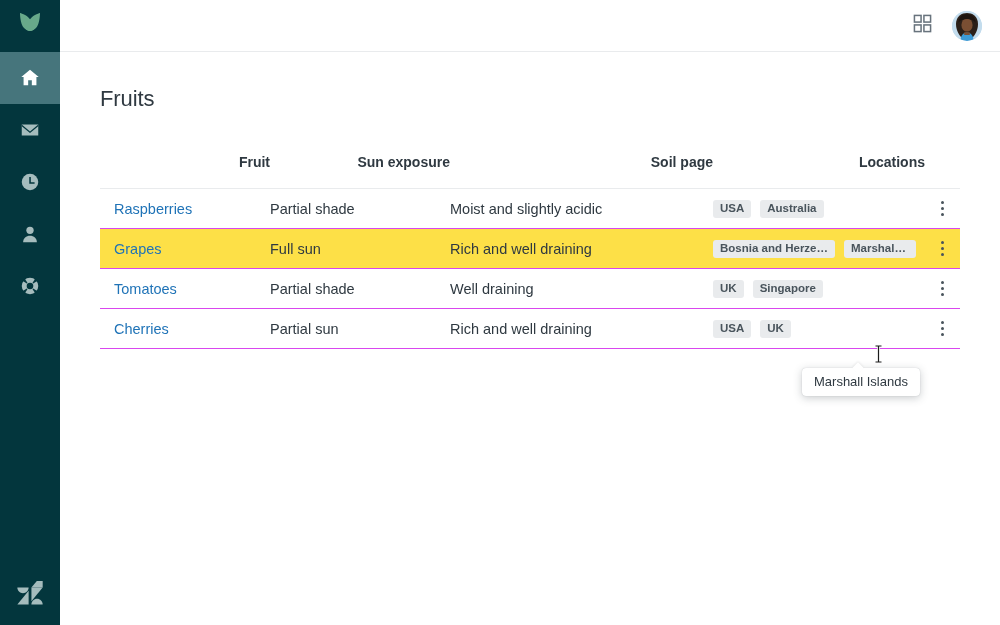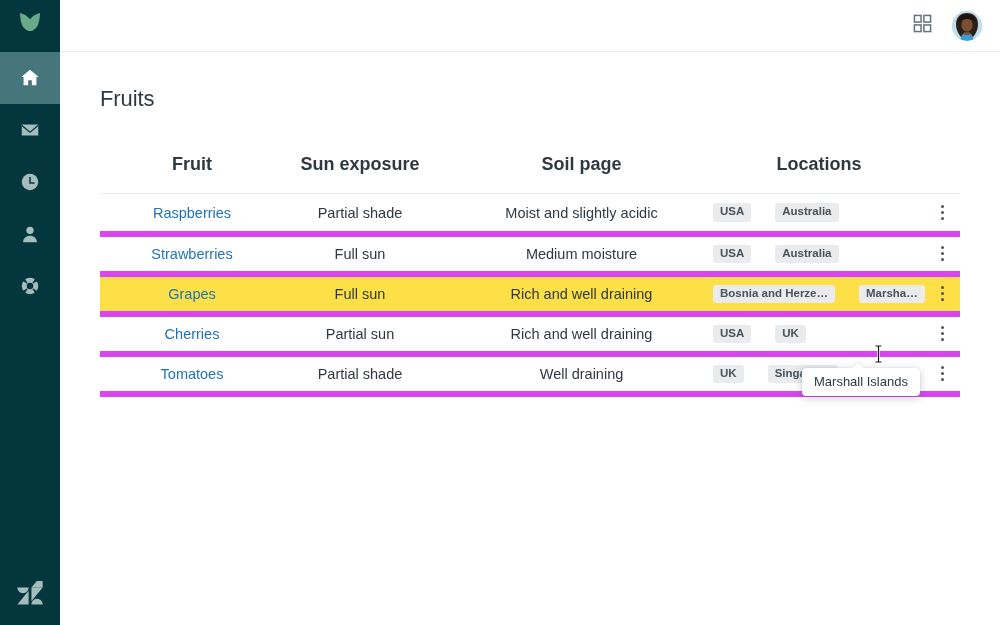--- a/index.html
+++ b/index.html
@@ -67,47 +67,46 @@
     margin-top: 14px;
     font-size: 14.5px; color: #2f3941; line-height: 1.43;
     max-width: 790px;
   }
 
   
   .table-wrap { margin-top: 42px; }
   table { border-collapse: collapse; width: 860px; table-layout: fixed; }
 
   thead th {
-    text-align: center;
-    font-size: 18px; font-weight: 700; color: #2f3941;
+    text-align: right;
+    font-size: 14px; font-weight: 700; color: #2f3941;
     padding: 0 0 18px 0;
     border-bottom: 1px solid #e9ebed;
     margin-top: 44px;
   }
   th.col-fruit     { width: 170px; padding-left: 14px; }
   th.col-sun       { width: 180px; }
   th.col-soil      { width: 263px; }
   th.col-locations { width: 212px; }
   th.col-actions   { width: 35px; }
 
   tbody tr { height: 40px; }
   tbody tr.highlight { background: #fde047; }
   tbody td {
     font-size: 14.5px; color: #2f3941;
-    border-bottom: 6px solid #d946ef;
+    border-bottom: 1px solid #d946ef;
     vertical-align: middle;
     padding: 0;
-    text-align: center;
   }
   td.cell-fruit { padding-left: 14px; }
   .fruit-link {
     color: #1f73b7; text-decoration: none; cursor: pointer; font-size: 14.5px;
   }
 
-  .tags { display: flex; align-items: center; gap: 24px; }
+  .tags { display: flex; align-items: center; gap: 9px; }
   .tag {
     display: inline-block;
     background: #e9ebed; color: #49545c;
     font-size: 11.5px; font-weight: 700;
     border-radius: 3px;
     padding: 3px 7px 4px 7px;
     line-height: 1;
     white-space: nowrap;
     max-width: 122px; overflow: hidden; text-overflow: ellipsis;
     cursor: default;
@@ -284,82 +283,64 @@
                   </div>
                 </td>
                 <td>
                   <div class="kebab">
                     <span></span>
                     <span></span>
                     <span></span>
                   </div>
                 </td>
               </tr>
-              <tr>
-                <td class="cell-fruit"><a class="fruit-link">Strawberries</a></td>
-                <td>Full sun</td>
-                <td>Medium moisture</td>
-                <td>
-                  <div class="tags">
-                    <span class="tag">USA</span>
-                    <span class="tag">Australia</span>
-                  </div>
-                </td>
-                <td>
-                  <div class="kebab">
-                    <span></span>
-                    <span></span>
-                    <span></span>
-                  </div>
-                </td>
-              </tr>
               <tr class="highlight">
                 <td class="cell-fruit"><a class="fruit-link">Grapes</a></td>
                 <td>Full sun</td>
                 <td>Rich and well draining</td>
                 <td>
                   <div class="tags">
                     <span class="tag">Bosnia and Herzegovina</span>
                     <span class="tag truncated">Marshall I...</span>
+                  </div>
+                </td>
+                <td>
+                  <div class="kebab">
+                    <span></span>
+                    <span></span>
+                    <span></span>
+                  </div>
+                </td>
+              </tr>
+              <tr>
+                <td class="cell-fruit"><a class="fruit-link">Tomatoes</a></td>
+                <td>Partial shade</td>
+                <td>Well draining</td>
+                <td>
+                  <div class="tags">
+                    <span class="tag">UK</span>
+                    <span class="tag">Singapore</span>
                   </div>
                 </td>
                 <td>
                   <div class="kebab">
                     <span></span>
                     <span></span>
                     <span></span>
                   </div>
                 </td>
               </tr>
               <tr>
                 <td class="cell-fruit"><a class="fruit-link">Cherries</a></td>
                 <td>Partial sun</td>
                 <td>Rich and well draining</td>
                 <td>
                   <div class="tags">
                     <span class="tag">USA</span>
                     <span class="tag">UK</span>
-                  </div>
-                </td>
-                <td>
-                  <div class="kebab">
-                    <span></span>
-                    <span></span>
-                    <span></span>
-                  </div>
-                </td>
-              </tr>
-              <tr>
-                <td class="cell-fruit"><a class="fruit-link">Tomatoes</a></td>
-                <td>Partial shade</td>
-                <td>Well draining</td>
-                <td>
-                  <div class="tags">
-                    <span class="tag">UK</span>
-                    <span class="tag">Singapore</span>
                   </div>
                 </td>
                 <td>
                   <div class="kebab">
                     <span></span>
                     <span></span>
                     <span></span>
                   </div>
                 </td>
               </tr>

